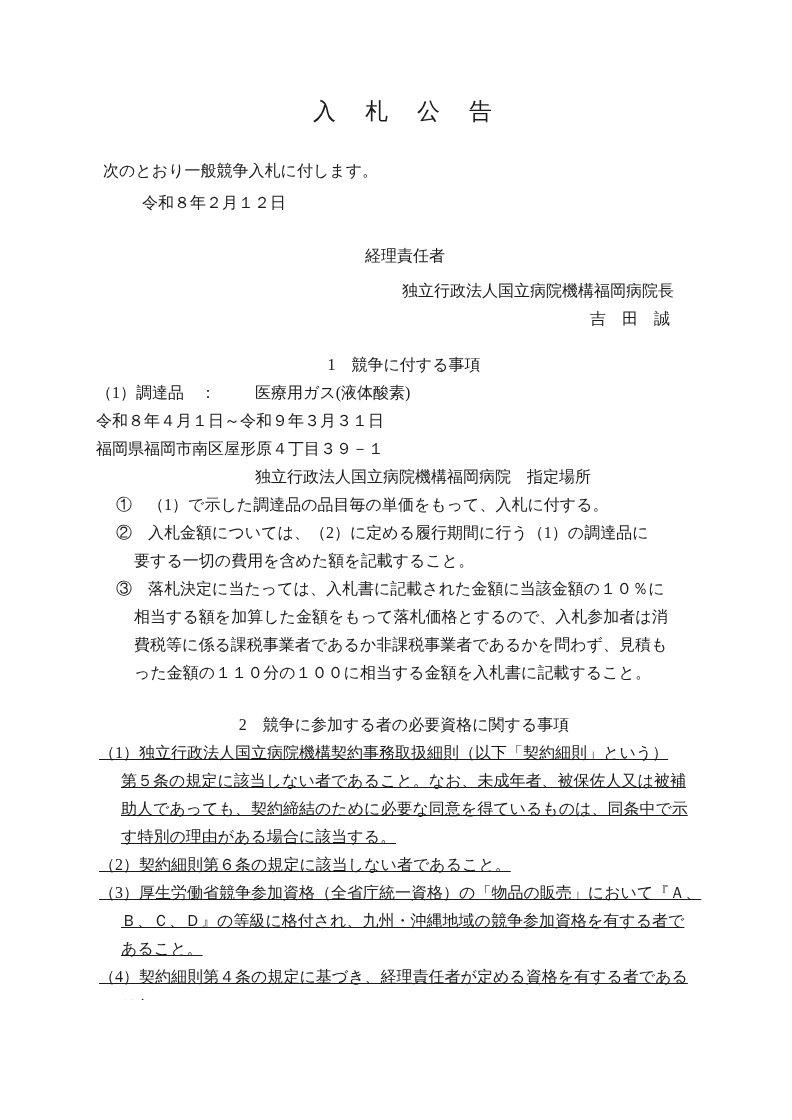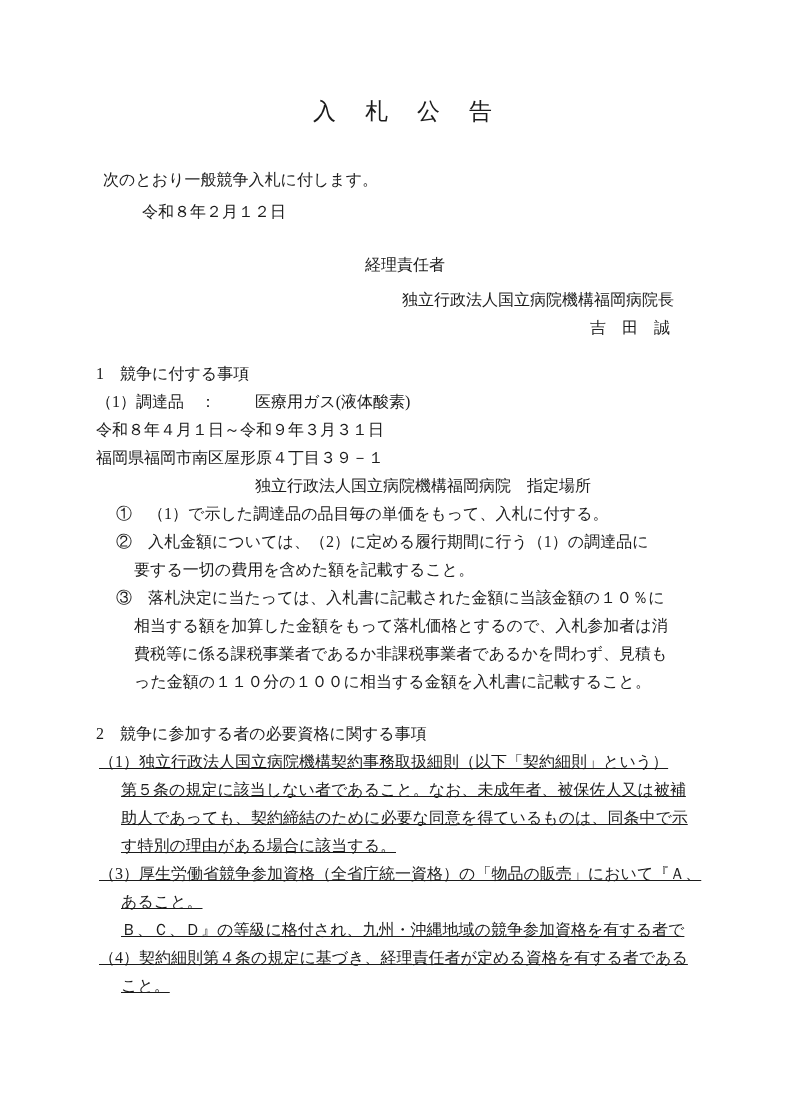--- a/index.html
+++ b/index.html
@@ -22,36 +22,36 @@
     overflow: hidden;
   }
   .doc-title {
     margin-top: 98px;
     font-size: 23px;
     line-height: 28px;
     letter-spacing: 3px;
     text-align: center;
     white-space: pre;
   }
-  .intro-line   { margin-top: 40px; padding-left: 7px;  }
+  .intro-line   { margin-top: 31px; padding-left: 7px;  }
   .date-line    { margin-top: 4px;  padding-left: 46px; }
   .issuer-role  { margin-top: 25px; padding-left: 269px; }
   .issuer-org   { margin-top: 7px;  padding-left: 306px; }
   .issuer-name  { margin-top: 0;    padding-left: 494px; white-space: pre; }
   .s1-heading   { margin-top: 18px; }
   .s2-heading   { margin-top: 24px; }
   .row { display: flex; }
   .row .label { width: 159px; flex: 0 0 159px; white-space: pre; }
   .row .value { white-space: pre; }
   .row-cont   { padding-left: 159px; white-space: pre; }
   .sub-item .line       { padding-left: 38px; white-space: pre; }
   .sub-item .line.first { padding-left: 20px; }
   .s2-item .line        { padding-left: 25px; white-space: pre; text-decoration: underline; }
   .s2-item .line.first  { padding-left: 3px;  }
-  .plain-line { white-space: pre; }
+  .plain-line { white-space: pre; text-align: center; }
 </style>
 </head>
 <body>
 
 <div class="page">
 
   <div class="doc-title">入　札　公　告</div>
 
   <div class="intro-line">次のとおり一般競争入札に付します。</div>
   <div class="date-line">令和８年２月１２日</div>
@@ -91,22 +91,25 @@
 
   <div class="s2-heading plain-line">2　競争に参加する者の必要資格に関する事項</div>
 
   <div class="s2-item">
     <div class="line first">（1）独立行政法人国立病院機構契約事務取扱細則（以下「契約細則」という）</div>
     <div class="line">第５条の規定に該当しない者であること。なお、未成年者、被保佐人又は被補</div>
     <div class="line">助人であっても、契約締結のために必要な同意を得ているものは、同条中で示</div>
     <div class="line">す特別の理由がある場合に該当する。</div>
   </div>
   <div class="s2-item">
+    <div class="line first">（2）契約細則第６条の規定に該当しない者であること。</div>
+  </div>
+  <div class="s2-item">
     <div class="line first">（3）厚生労働省競争参加資格（全省庁統一資格）の「物品の販売」において『Ａ、</div>
+    <div class="line">Ｂ、Ｃ、Ｄ』の等級に格付され、九州・沖縄地域の競争参加資格を有する者で</div>
     <div class="line">あること。</div>
-    <div class="line">Ｂ、Ｃ、Ｄ』の等級に格付され、九州・沖縄地域の競争参加資格を有する者で</div>
   </div>
   <div class="s2-item">
     <div class="line first">（4）契約細則第４条の規定に基づき、経理責任者が定める資格を有する者である</div>
     <div class="line">こと。</div>
   </div>
 
 </div>
 
 </body></html>

